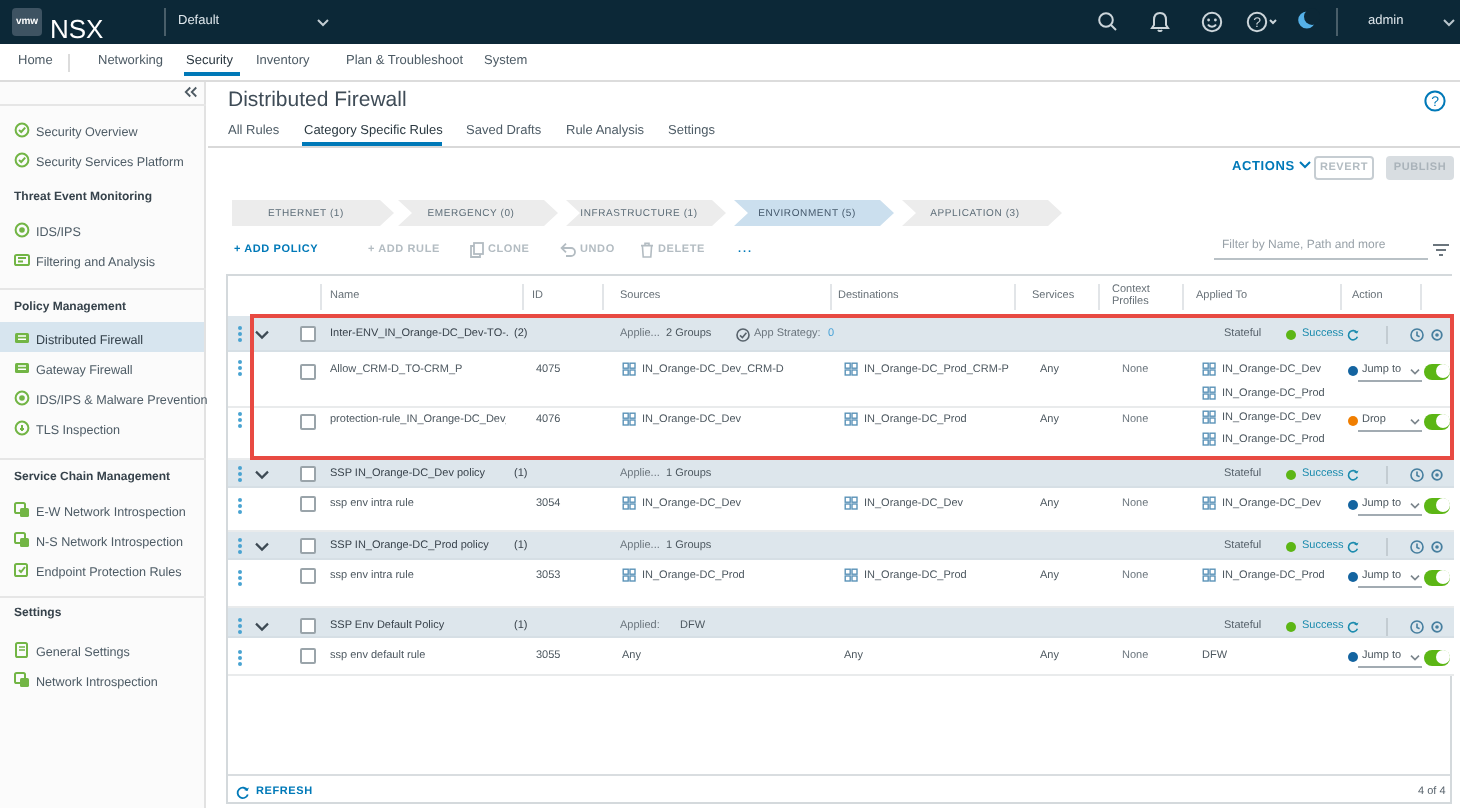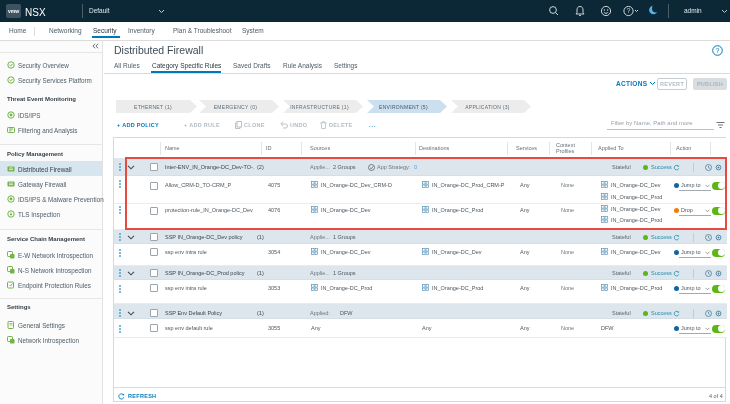--- a/index.html
+++ b/index.html
@@ -43,21 +43,21 @@
 .actxt { position:absolute; font-size:5.5px; color:#4c575f; }
 .acun { position:absolute; width:32px; height:1px; background:#a2abb2; }
 #redbox { position:absolute; left:124.5px; top:157px; width:602px; height:73px; border:2px solid #e84a42; z-index:40; }
 </style>
 </head>
 <body>
 <div id="app">
 
   <div id="topbar">
     <div class="abs" style="left:6px;top:4px;width:15px;height:14px;background:#3e5362;border-radius:2px;color:#fff;font-size:5px;font-weight:bold;text-align:center;line-height:14px;">vmw</div>
-    <div class="abs" style="left:25px;top:6.5px;color:#fff;font-size:10px;">NSX</div>
+    <div class="abs" style="left:25px;top:6.5px;color:#fff;font-size:13px;">NSX</div>
     <div class="abs" style="left:82px;top:4px;width:1px;height:14px;background:rgba(255,255,255,0.25);"></div>
     <div class="abs" style="left:89px;top:7px;color:#dfe7ec;font-size:6.5px;">Default</div>
     <svg class="abs" style="left:158px;top:8.5px;" width="7" height="5" viewBox="0 0 7 5">
         <path d="M1 1 L3.5 3.5 L6 1" stroke="#c3cdd3" stroke-width="1" fill="none"></path>
       </svg>
 
     <svg class="abs" style="left:548px;top:5px;" width="12" height="12" viewBox="0 0 12 12">
         <circle cx="5" cy="5" r="3.4" stroke="#ccd5da" stroke-width="1" fill="none"></circle>
         <path d="M7.5 7.5 L10 10" stroke="#ccd5da" stroke-width="1"></path>
       </svg>

